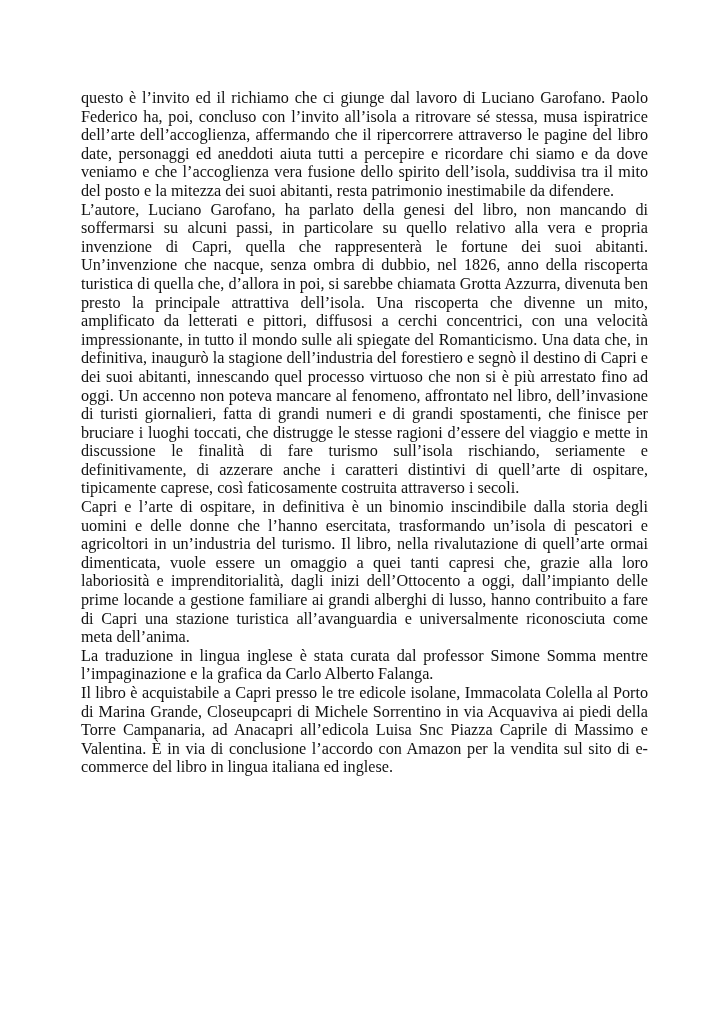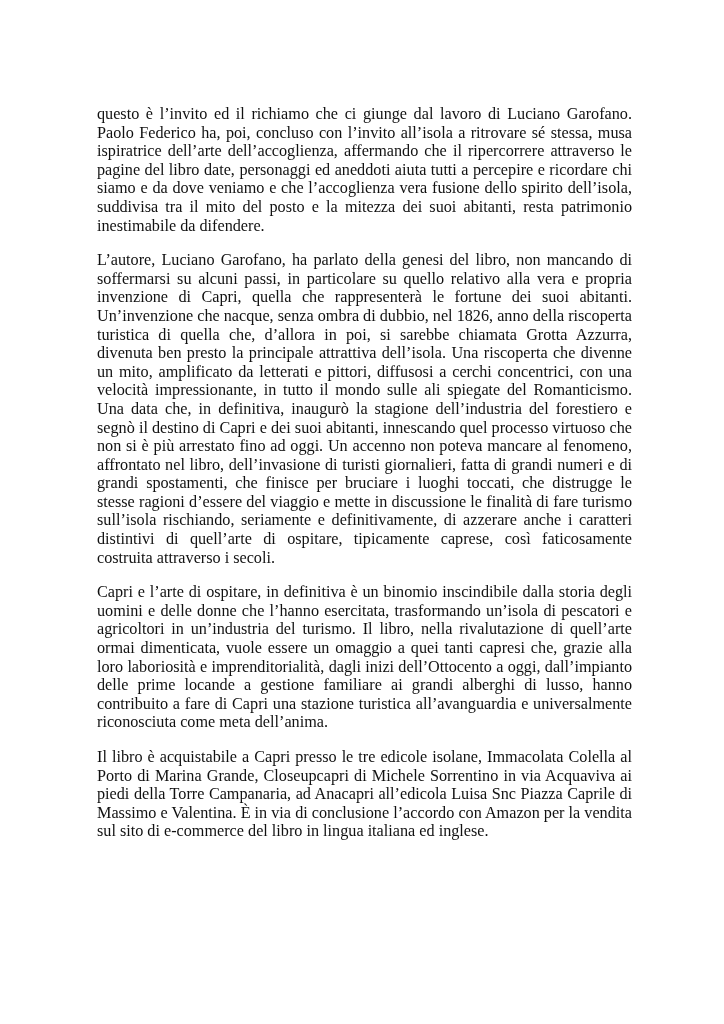--- a/index.html
+++ b/index.html
@@ -17,27 +17,28 @@
       position: absolute;
       left: 81px;
       top: 89px;
       width: 567px;
       font-family: "Liberation Serif", "DejaVu Serif", serif;
       font-size: 16.2px;
       line-height: 18.6px;
       color: #111111;
     }
     .para {
-      margin: 16px;
+      margin: 0;
       padding: 0;
       text-align: justify;
       hyphens: none;
     }
   </style>
 </head>
 <body>
 
 <div class="page">
   <p class="para">questo è l’invito ed il richiamo che ci giunge dal lavoro di Luciano Garofano. Paolo Federico ha, poi, concluso con l’invito all’isola a ritrovare sé stessa, musa ispiratrice dell’arte dell’accoglienza, affermando che il ripercorrere attraverso le pagine del libro date, personaggi ed aneddoti aiuta tutti a percepire e ricordare chi siamo e da dove veniamo e che l’accoglienza vera fusione dello spirito dell’isola, suddivisa tra il mito del posto e la mitezza dei suoi abitanti, resta patrimonio inestimabile da difendere.</p>
   <p class="para">L’autore, Luciano Garofano, ha parlato della genesi del libro, non mancando di soffermarsi su alcuni passi, in particolare su quello relativo alla vera e propria invenzione di Capri, quella che rappresenterà le fortune dei suoi abitanti. Un’invenzione che nacque, senza ombra di dubbio, nel 1826, anno della riscoperta turistica di quella che, d’allora in poi, si sarebbe chiamata Grotta Azzurra, divenuta ben presto la principale attrattiva dell’isola. Una riscoperta che divenne un mito, amplificato da letterati e pittori, diffusosi a cerchi concentrici, con una velocità impressionante, in tutto il mondo sulle ali spiegate del Romanticismo. Una data che, in definitiva, inaugurò la stagione dell’industria del forestiero e segnò il destino di Capri e dei suoi abitanti, innescando quel processo virtuoso che non si è più arrestato fino ad oggi. Un accenno non poteva mancare al fenomeno, affrontato nel libro, dell’invasione di turisti giornalieri, fatta di grandi numeri e di grandi spostamenti, che finisce per bruciare i luoghi toccati, che distrugge le stesse ragioni d’essere del viaggio e mette in discussione le finalità di fare turismo sull’isola rischiando, seriamente e definitivamente, di azzerare anche i caratteri distintivi di quell’arte di ospitare, tipicamente caprese, così faticosamente costruita attraverso i secoli.</p>
   <p class="para">Capri e l’arte di ospitare, in definitiva è un binomio inscindibile dalla storia degli uomini e delle donne che l’hanno esercitata, trasformando un’isola di pescatori e agricoltori in un’industria del turismo. Il libro, nella rivalutazione di quell’arte ormai dimenticata, vuole essere un omaggio a quei tanti capresi che, grazie alla loro laboriosità e imprenditorialità, dagli inizi dell’Ottocento a oggi, dall’impianto delle prime locande a gestione familiare ai grandi alberghi di lusso, hanno contribuito a fare di Capri una stazione turistica all’avanguardia e universalmente riconosciuta come meta dell’anima.</p>
+  <p class="para">La traduzione in lingua inglese è stata curata dal professor Simone Somma mentre l’impaginazione e la grafica da Carlo Alberto Falanga.</p>
   <p class="para">Il libro è acquistabile a Capri presso le tre edicole isolane, Immacolata Colella al Porto di Marina Grande, Closeupcapri di Michele Sorrentino in via Acquaviva ai piedi della Torre Campanaria, ad Anacapri all’edicola Luisa Snc Piazza Caprile di Massimo e Valentina. È in via di conclusione l’accordo con Amazon per la vendita sul sito di e-commerce del libro in lingua italiana ed inglese.</p>
 </div>
 
 </body></html>

